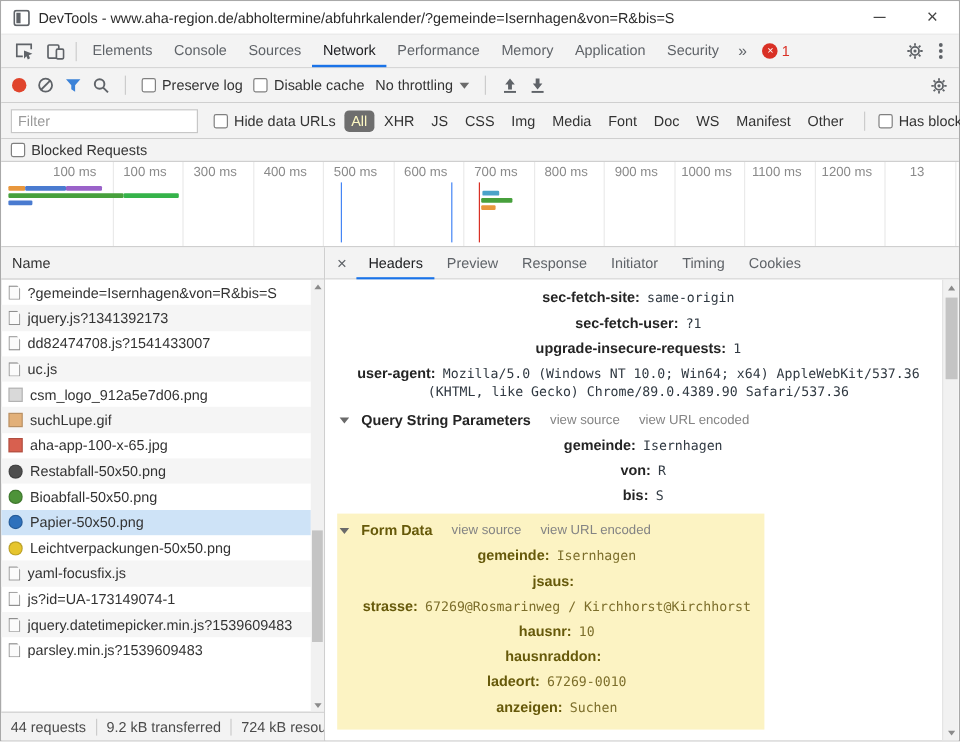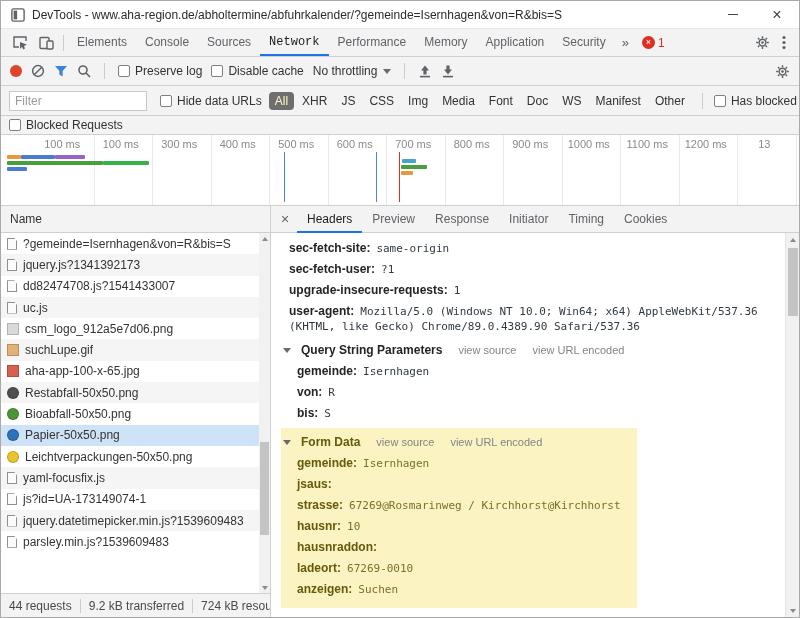--- a/index.html
+++ b/index.html
@@ -12,39 +12,39 @@
   .title-text { margin-left:7px; color:#2b2b2b; white-space:nowrap; overflow:hidden; }
   .win-controls { position:absolute; right:0; top:0; height:27px; display:flex; }
   .win-btn { width:44px; height:27px; display:flex; align-items:center; justify-content:center; color:#444; font-size:14px; }
   .min-bar { width:10px; height:1px; background:#444; display:inline-block; }
 
   
   .tabbar { height:28px; flex:0 0 28px; background:#f3f3f3; border-bottom:1px solid #cfcfcf; display:flex; align-items:center; padding:0 6px; }
   .tool-icon { width:26px; height:26px; display:flex; align-items:center; justify-content:center; }
   .vsep { width:1px; height:16px; background:#ccc; margin:0 4px; flex:0 0 1px; }
   .tab { padding:0 9px; height:27px; line-height:26px; color:#5f6368; white-space:nowrap; }
-  .tab.active { color:#202124; border-bottom:2px solid #1a73e8;font-family:Liberation Mono, monospace; }
+  .tab.active { color:#202124; border-bottom:2px solid #1a73e8; }
   .more-tabs { padding:0 7px; color:#5f6368; font-size:13px; }
   .err-badge { display:flex; align-items:center; gap:3px; margin-left:6px; }
   .err-circ { width:13px; height:13px; border-radius:50%; background:#d93025; color:#fff; font-size:9px; line-height:13px; text-align:center; display:inline-block; }
   .err-count { color:#d93025; }
   .spacer { flex:1; }
 
   
   .net-toolbar { height:29px; flex:0 0 29px; background:#f3f3f3; border-bottom:1px solid #cfcfcf; display:flex; align-items:center; padding:0 9px; gap:9px; }
   .record-dot { width:12px; height:12px; border-radius:50%; background:#e0442c; }
   .check { display:flex; align-items:center; gap:5px; color:#333; white-space:nowrap; }
   .cb { width:12px; height:12px; border:1px solid #808080; border-radius:2px; background:#fff; flex:0 0 12px; }
   .select { display:flex; align-items:center; gap:6px; color:#333; white-space:nowrap; }
   .caret { width:0; height:0; border-left:4px solid transparent; border-right:4px solid transparent; border-top:5px solid #6a6a6a; }
   .push-right { margin-left:auto; }
 
   
   .filter-row { height:30px; flex:0 0 30px; background:#f3f3f3; border-bottom:1px solid #cfcfcf; display:flex; align-items:center; padding:0 8px; gap:7px; }
-  .filter-input { width:138px; height:20px; border:1px solid #c7c7c7; background:#fff; font-family:"Liberation Sans",sans-serif; font-size:12px; padding:0 5px; color:#333; }
+  .filter-input { width:156px; height:20px; border:1px solid #c7c7c7; background:#fff; font-family:"Liberation Sans",sans-serif; font-size:12px; padding:0 5px; color:#333; }
   .filter-input::placeholder { color:#9a9a9a; }
   .chips { display:flex; align-items:center; gap:2px; }
   .chip { padding:2px 6px; border-radius:4px; color:#333; white-space:nowrap; }
   .chip.selected { background:#6e6e6e; color:#fef9c3; }
 
   
   .blocked-row { height:19px; flex:0 0 19px; background:#f3f3f3; border-bottom:1px solid #cfcfcf; display:flex; align-items:center; padding:0 8px; gap:6px; }
 
   
   .overview { height:71px; flex:0 0 71px; border-bottom:1px solid #cfcfcf; position:relative; background:#fff; }
@@ -75,21 +75,21 @@
 
   .statusbar { height:24px; flex:0 0 24px; border-top:1px solid #cfcfcf; background:#f3f3f3; display:flex; align-items:center; color:#4a4a4a; overflow:hidden; white-space:nowrap; }
   .status-item { padding:0 8px; border-right:1px solid #ccc; flex:0 0 auto; }
 
   
   .right { flex:1; display:flex; flex-direction:column; min-width:0; }
   .dtabs { height:27px; flex:0 0 27px; background:#f3f3f3; border-bottom:1px solid #cfcfcf; display:flex; align-items:center; padding:0 2px; }
   .close-x { width:24px; text-align:center; color:#5f6368; font-size:14px; flex:0 0 24px; }
   .dtab { padding:0 10px; height:27px; line-height:26px; color:#5f6368; white-space:nowrap; }
   .dtab.active { color:#202124; border-bottom:2px solid #1a73e8; }
-  .dcontent { flex:1; position:relative; overflow:hidden; background:#fff; padding:5px 24px 0 10px; }
+  .dcontent { flex:1; position:relative; overflow:hidden; background:#fff; padding:5px 24px 0 10px;text-align:center; }
   .hline { padding:3px 0 3px 8px; line-height:15px; }
   .hname { font-weight:bold; color:#242424; }
   .hname::after { content:":"; }
   .hval { font-family:"DejaVu Sans Mono", monospace; font-size:11px; color:#303942; margin-left:6px; word-break:break-all; }
   .sect { display:flex; align-items:center; gap:16px; padding:6px 0 4px 2px; }
   .sect-title { font-weight:bold; color:#242424; }
   .dis-tri { width:0;height:0;border-left:4px solid transparent;border-right:4px solid transparent;border-top:5px solid #6a6a6a; margin-right:-6px; }
   .vlink { color:#848484; font-size:11px; text-decoration:none; }
   .param { padding:3px 0 3px 16px; line-height:15px; }
   .form-block { background:#fcf3c3; width:356px; margin-top:4px; padding:1px 6px 8px 0; }

